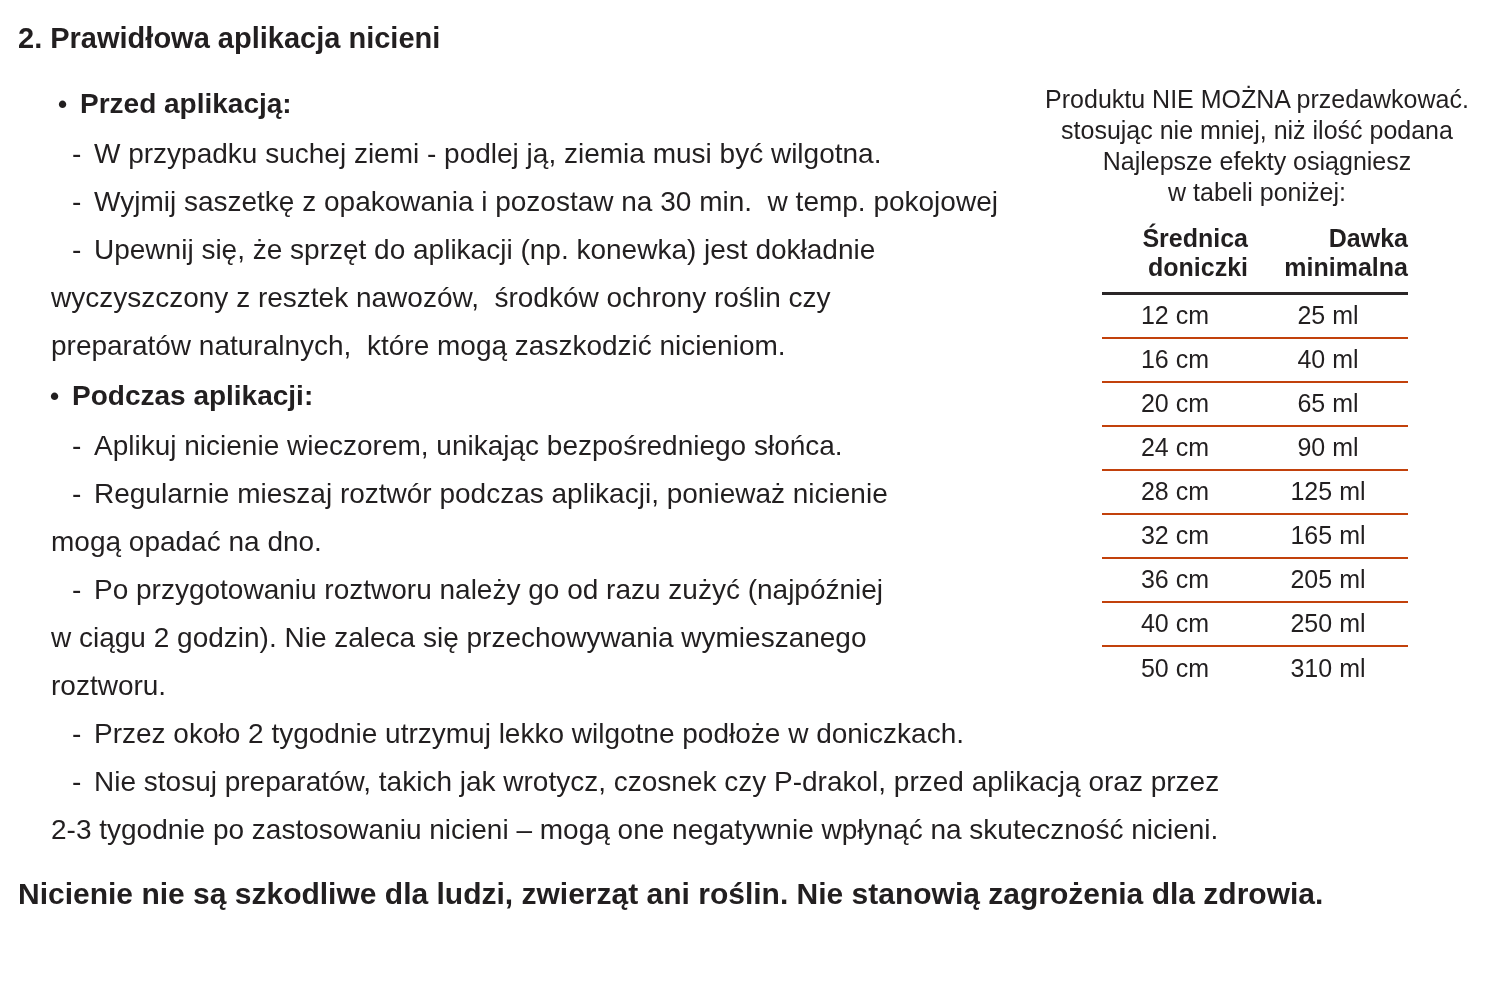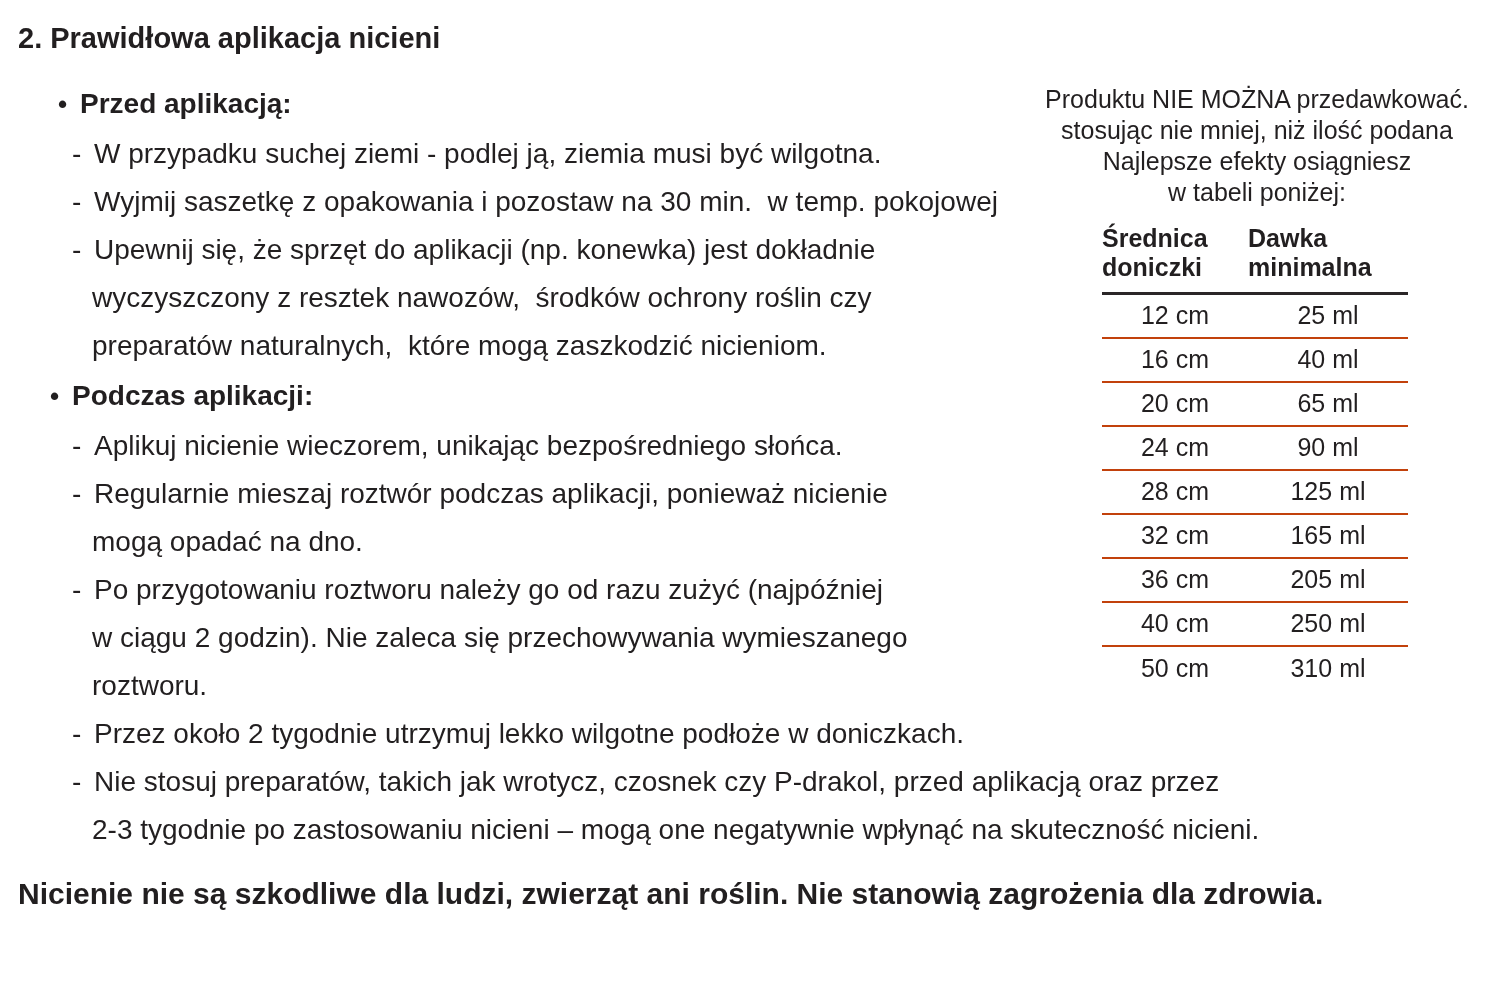--- a/index.html
+++ b/index.html
@@ -25,41 +25,41 @@
   }
   .sec-head .bullet { display:inline-block; width:22px; font-size:26px; }
   .sec-head.first { margin-top:16px;margin-left:8px; }
   .line {
     font-size:28px;
     height:48px; line-height:48px;
     white-space:pre;
   }
   .line.dash-line { padding-left:72px; }
   .line.dash-line .dash { display:inline-block; width:22px; }
-  .line.cont-line { padding-left:92px; }
+  .line.cont-line { padding-left:51px; }
   .footer {
     font-size:30px; font-weight:bold;
     margin-top:16px;
     height:48px; line-height:48px;
     padding-left:18px; white-space:pre;
   }
   .sidebar {
     position:absolute; left:1042px; top:84px; width:430px;
   }
   .note { text-align:center; }
   .note .note-line {
     font-size:25px; line-height:31px; white-space:pre;
   }
   .dosage { margin:16px 0 0 60px; width:306px; }
   table.dosage-table {
     width:306px; border-collapse:collapse;
     font-size:25px; color:#221f20;
   }
   table.dosage-table th {
-    font-weight:bold; text-align:left; vertical-align:bottom;
+    font-weight:bold; text-align:right; vertical-align:bottom;
     line-height:29px; padding-bottom:10px;
     border-bottom:3px solid #2a2627;
     margin-top:17px;
   }
   table.dosage-table td {
     text-align:center; height:44px;
     border-bottom:2px solid #c2410c;
     font-weight:normal;
   }
   table.dosage-table tr:last-child td { border-bottom:none; }

